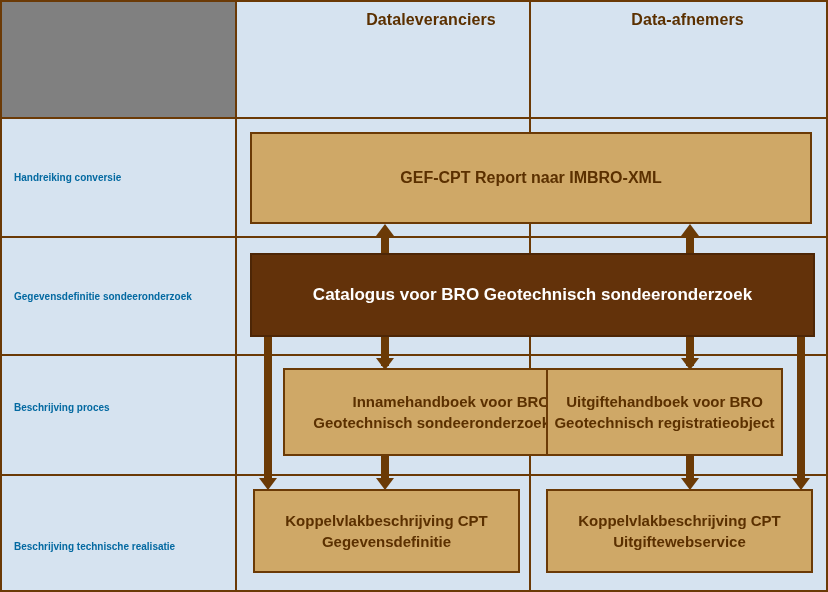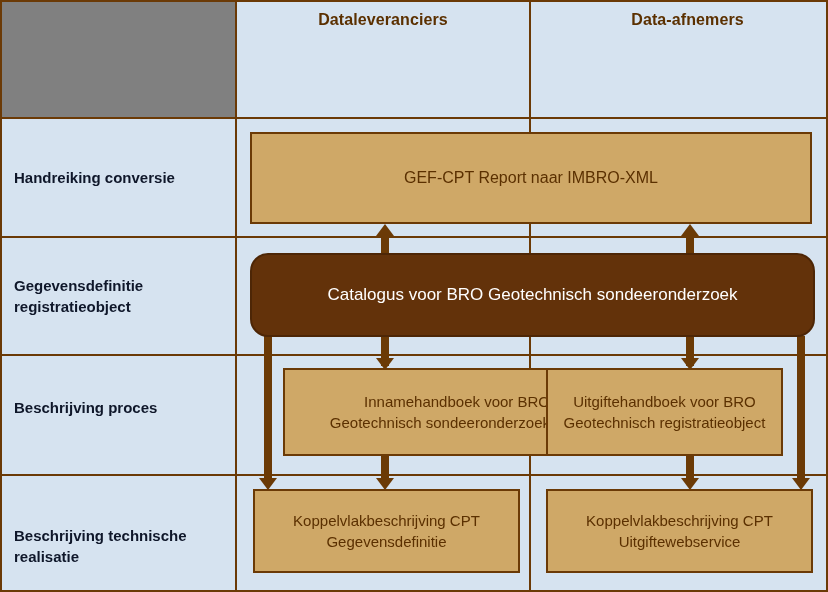--- a/index.html
+++ b/index.html
@@ -24,46 +24,45 @@
   .col-head{
     position:absolute;top:8px;height:24px;
     display:flex;align-items:center;justify-content:center;
     color:#5b3000;font-weight:bold;font-size:16px;
     letter-spacing:.1px;
   }
 
   
   .row-label{
     position:absolute;left:14px;width:212px;
-    color:#0f172a;font-weight:bold;font-size:15px;
+    color:#0369a1;font-weight:bold;font-size:10px;
     line-height:21px;
     display:flex;align-items:center;
   }
 
   
   .box{
     position:absolute;
     border:2px solid #6b3a06;
     background:#cfa867;
     color:#5b3000;
-    font-weight:normal;
+    font-weight:bold;
     display:flex;align-items:center;justify-content:center;
     text-align:center;
     line-height:22px;
     box-sizing:border-box;
     z-index:4;
   }
   .box.wide{font-size:16px;}
   .box.small{font-size:15px;line-height:21px;}
   .box.dark{
     background:#63320a;
     border-color:#4d2606;
     color:#ffffff;
     font-size:17px;
-    border-radius:18px;
   }
 
   
   .ashaft{position:absolute;background:#6b3a06;width:8px;z-index:2;}
   .ahead{position:absolute;width:0;height:0;z-index:3;
          border-left:9px solid transparent;border-right:9px solid transparent;}
   .ahead.down{border-top:12px solid #6b3a06;}
   .ahead.up{border-bottom:12px solid #6b3a06;}
 </style>
 </head>
@@ -78,25 +77,25 @@
   <div class="hline" style="top:236px;"></div>
   <div class="hline" style="top:354px;"></div>
   <div class="hline" style="top:474px;"></div>
   <div class="hline" style="top:590px;"></div>
 
   <div class="vline" style="left:0px;   height:592px;"></div>
   <div class="vline" style="left:235px; height:592px;"></div>
   <div class="vline" style="left:529px; height:592px;"></div>
   <div class="vline" style="left:826px; height:592px;"></div>
 
-  <div class="col-head" style="left:237px;width:292px;">Dataleveranciers</div>
+  <div class="col-head" style="left:237px;width:292px;padding-left:48px;">Dataleveranciers</div>
   <div class="col-head" style="left:531px;width:295px;padding-left:9px;">Data-afnemers</div>
 
   <div class="row-label" style="top:119px;height:117px;">Handreiking conversie</div>
-  <div class="row-label" style="top:238px;height:116px;">Gegevensdefinitie registratieobject</div>
+  <div class="row-label" style="top:238px;height:116px;">Gegevensdefinitie sondeeronderzoek</div>
   <div class="row-label" style="top:356px;height:103px;">Beschrijving proces</div>
   <div class="row-label" style="top:476px;height:140px;">Beschrijving technische realisatie</div>
 
   <div class="ashaft" style="left:381px;top:237px;height:18px;"></div>
   <div class="ahead up" style="left:376px;top:224px;"></div>
 
   <div class="ashaft" style="left:686px;top:237px;height:18px;"></div>
   <div class="ahead up" style="left:681px;top:224px;"></div>
 
   <div class="ashaft" style="left:381px;top:336px;height:30px;"></div>

